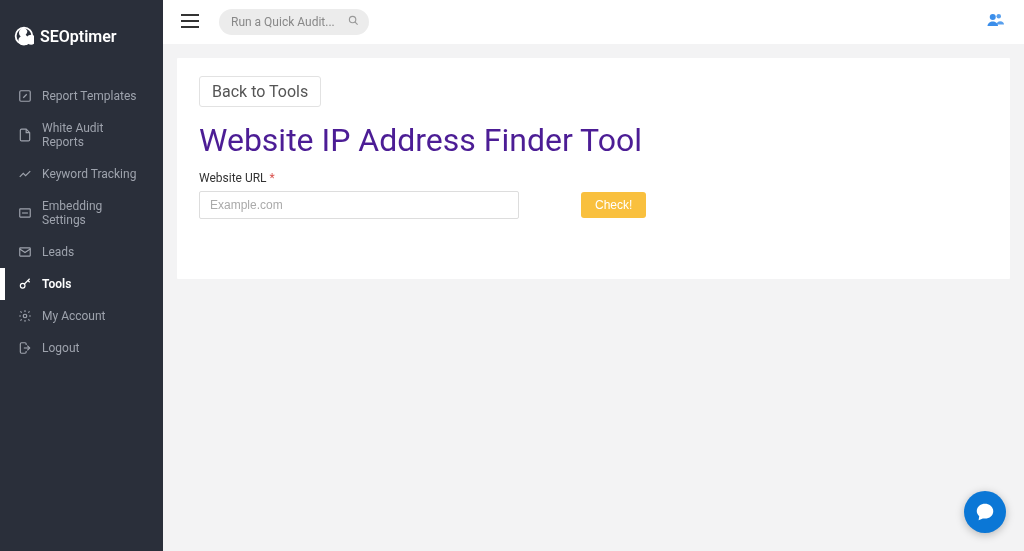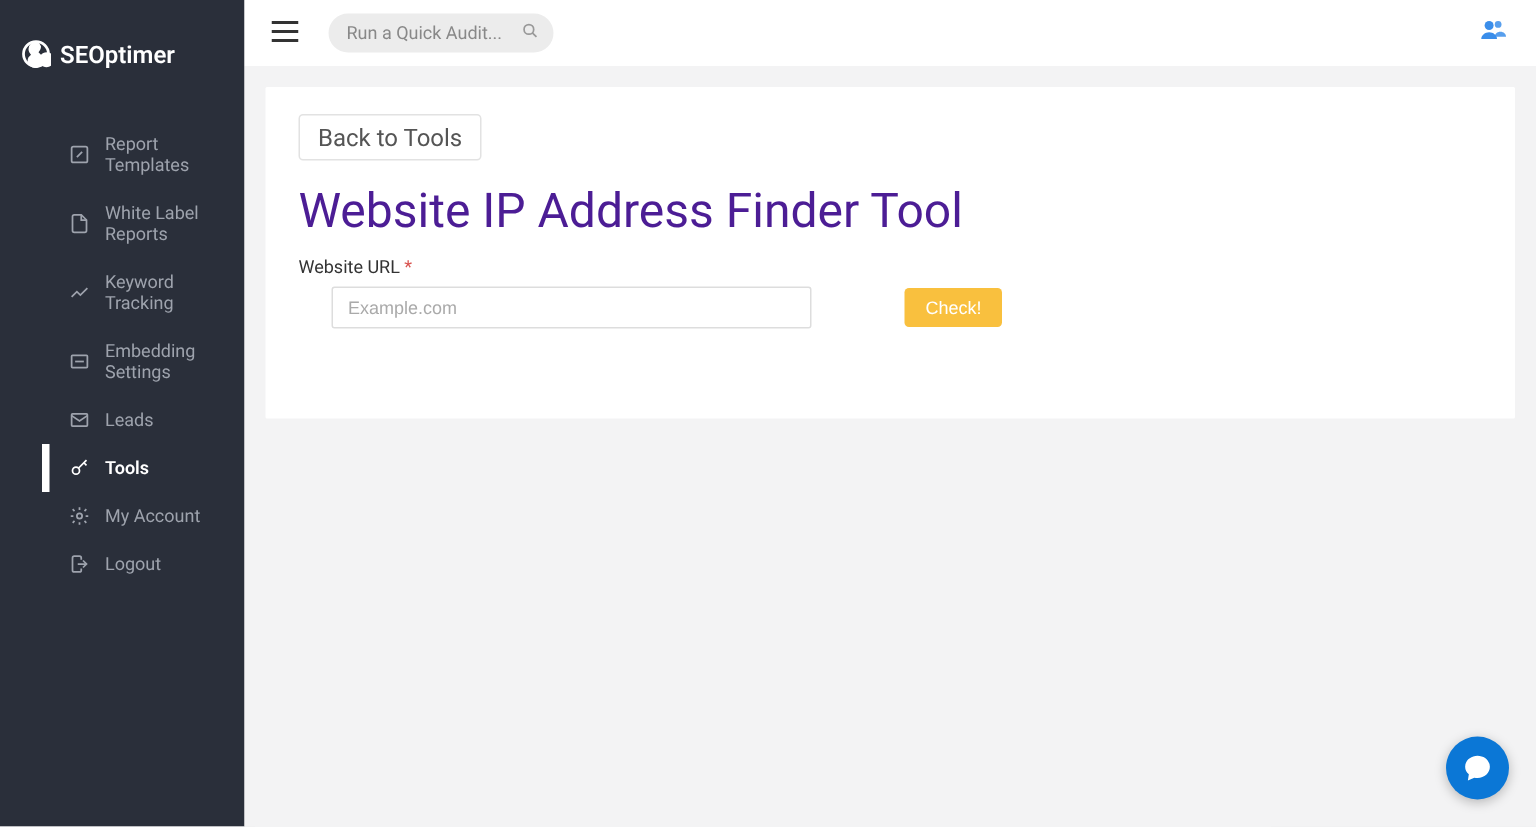--- a/index.html
+++ b/index.html
@@ -33,21 +33,20 @@
       margin-top: 8px;
     }
     .nav-item {
       display: flex;
       align-items: center;
       padding: 9px 18px;
       font-size: 12px;
       color: #9ea3ad;
       cursor: pointer;
       position: relative;
-      margin-left: 28px;
     }
     .nav-item.active {
       color: #fff;
       font-weight: 600;
     }
     .nav-item.active::before {
       content: "";
       position: absolute;
       left: 0;
       top: 0;
@@ -150,21 +149,20 @@
       align-items: center;
     }
     .text-input {
       width: 320px;
       height: 28px;
       border: 1px solid #ddd;
       border-radius: 2px;
       padding: 0 10px;
       font-size: 12px;
       color: #555;
-      margin-left: 22px;
     }
     .text-input::placeholder { color: #aaa; }
     .check-btn {
       background: #f9c03e;
       border: none;
       color: #fff;
       font-size: 12px;
       padding: 6px 14px;
       border-radius: 3px;
       cursor: pointer;
@@ -206,21 +204,21 @@
         </span>
         <span>Report Templates</span>
       </div>
       <div class="nav-item">
         <span class="nav-icon">
           <svg width="14" height="14" viewBox="0 0 24 24" fill="none" stroke="currentColor" stroke-width="2">
             <path d="M14 2H6a2 2 0 0 0-2 2v16a2 2 0 0 0 2 2h12a2 2 0 0 0 2-2V8z"></path>
             <path d="M14 2v6h6"></path>
           </svg>
         </span>
-        <span>White Label Reports</span>
+        <span>White Audit Reports</span>
       </div>
       <div class="nav-item">
         <span class="nav-icon">
           <svg width="14" height="14" viewBox="0 0 24 24" fill="none" stroke="currentColor" stroke-width="2">
             <polyline points="3 17 9 11 13 15 21 7"></polyline>
           </svg>
         </span>
         <span>Keyword Tracking</span>
       </div>
       <div class="nav-item">

